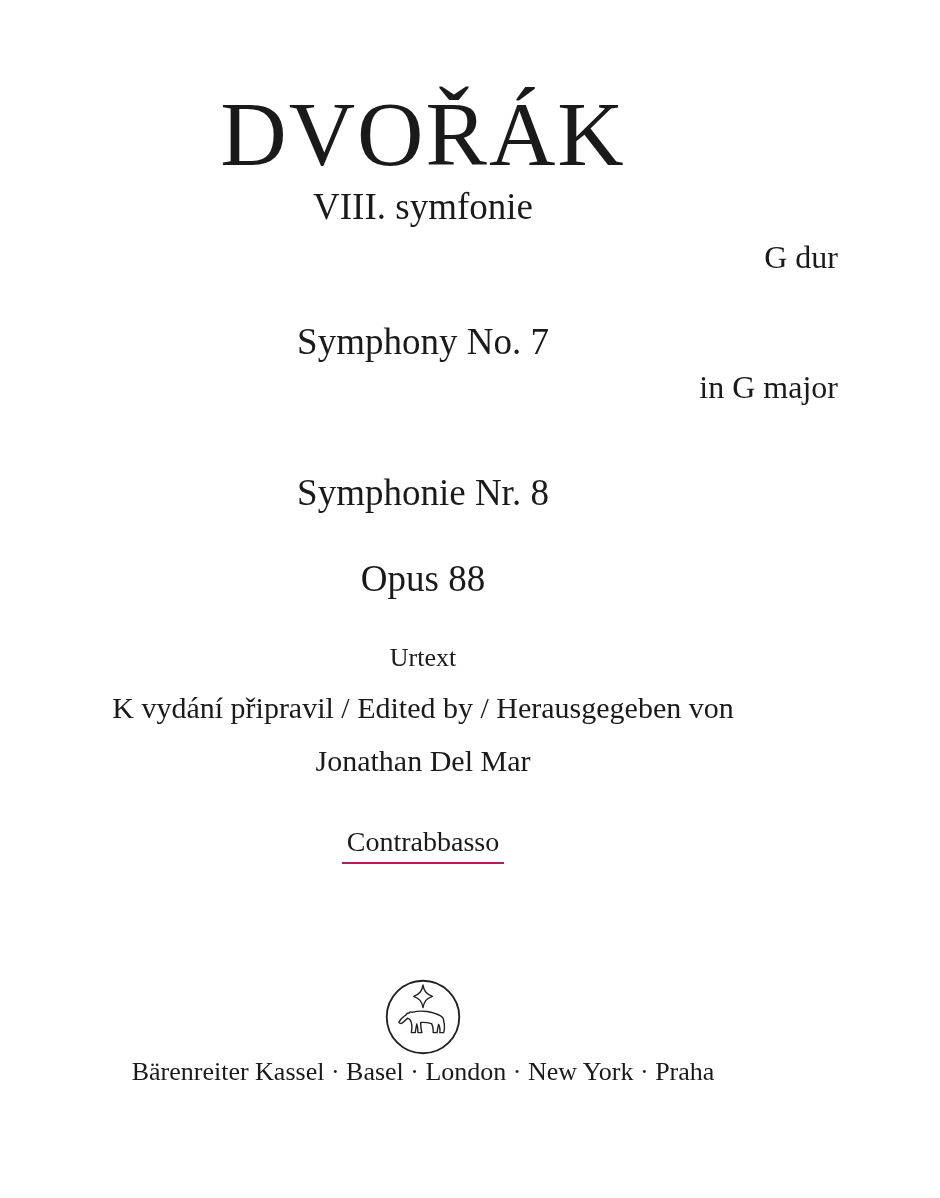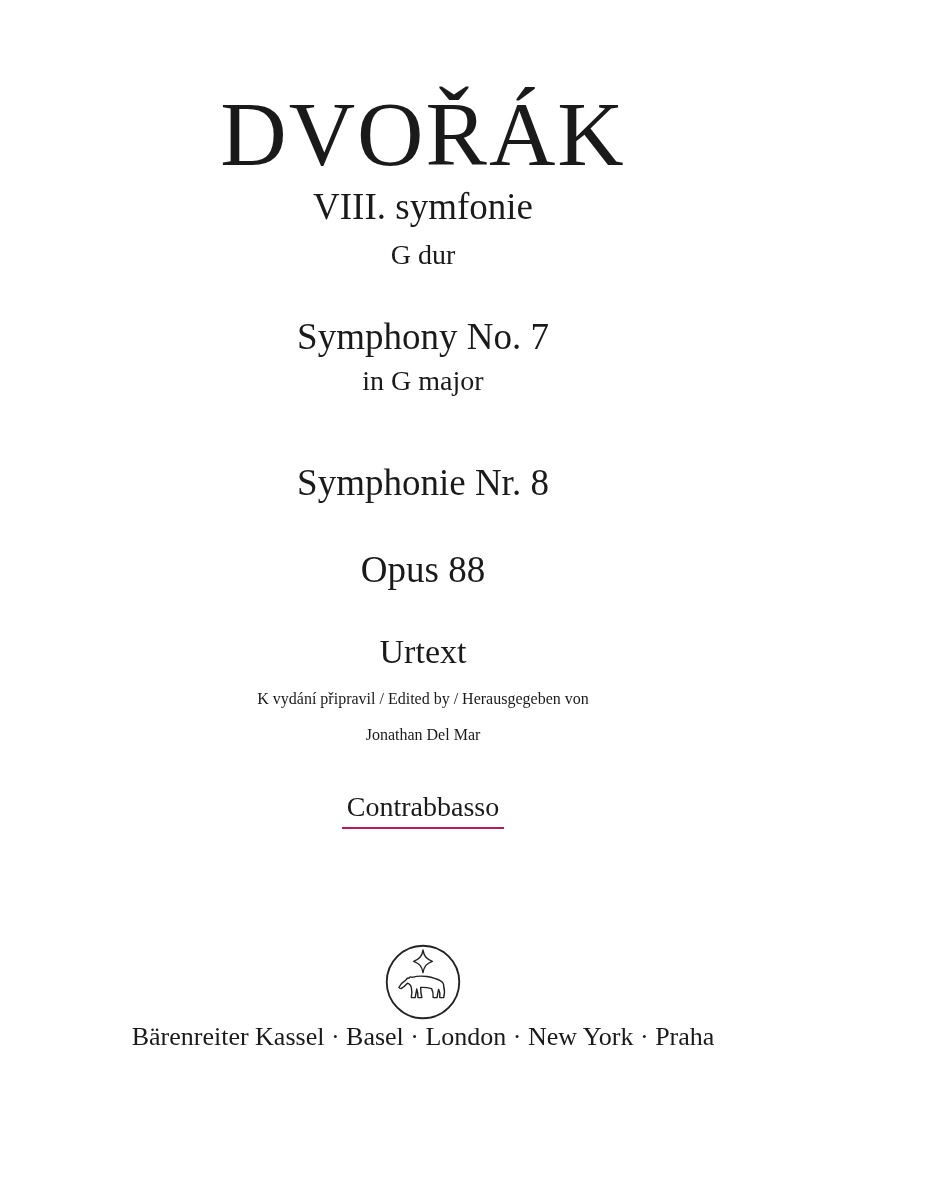--- a/index.html
+++ b/index.html
@@ -29,44 +29,45 @@
     letter-spacing: 2px;
   }
   .work-title {
     margin: 0;
     font-size: 37px;
     line-height: 1.2;
     font-weight: 400;
   }
   .work-subtitle {
     margin: 8px;
-    font-size: 28px;
+    font-size: 32px;
     line-height: 1.2;
+    text-align: right;
   }
   .t-cz  { }
   .s-cz  { margin-top: 8px; }
   .t-en  { margin-top: 44px; }
   .s-en  { margin-top: 4px; }
   .t-de  { margin-top: 64px; }
   .s-de  { margin-top: 4px; }
   .opus {
     margin: 0;
     margin-top: 42px;
     font-size: 37px;
     line-height: 1.2;
   }
   .edition {
     margin: 8px;
     margin-top: 40px;
-    font-size: 34px;
+    font-size: 26px;
     line-height: 1.2;
   }
   .editor-intro, .editor-name {
     margin: 16px;
-    font-size: 16px;
+    font-size: 30px;
     line-height: 1.25;
   }
   .part-name-wrap {
     margin-top: 46px;
   }
   .part-name {
     display: inline-block;
     font-size: 28px;
     line-height: 1.15;
     border-bottom: 2px solid #be185d;

